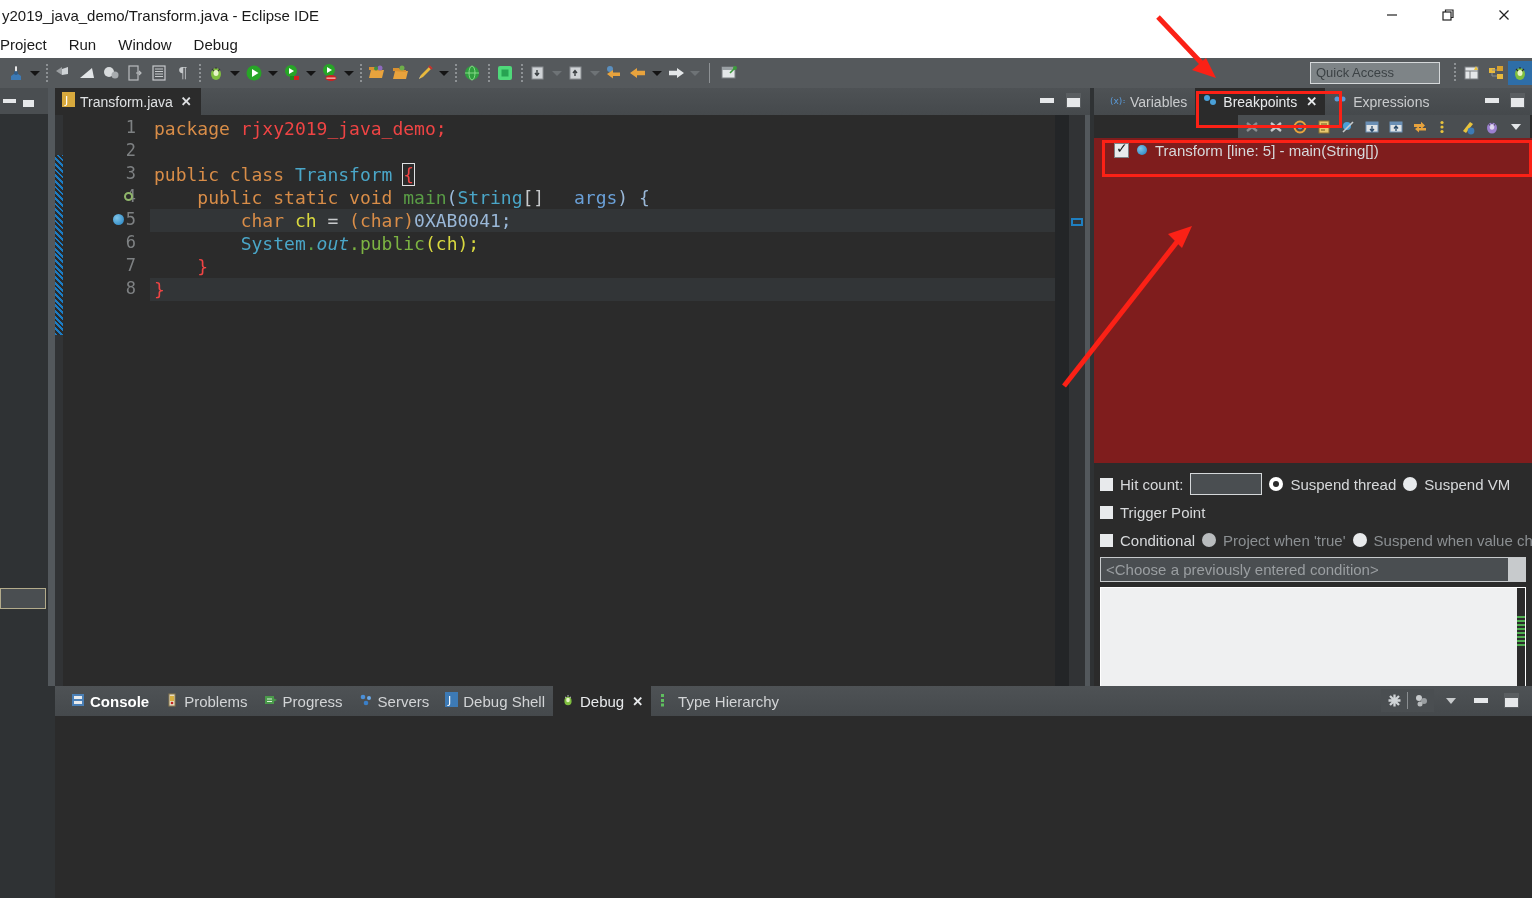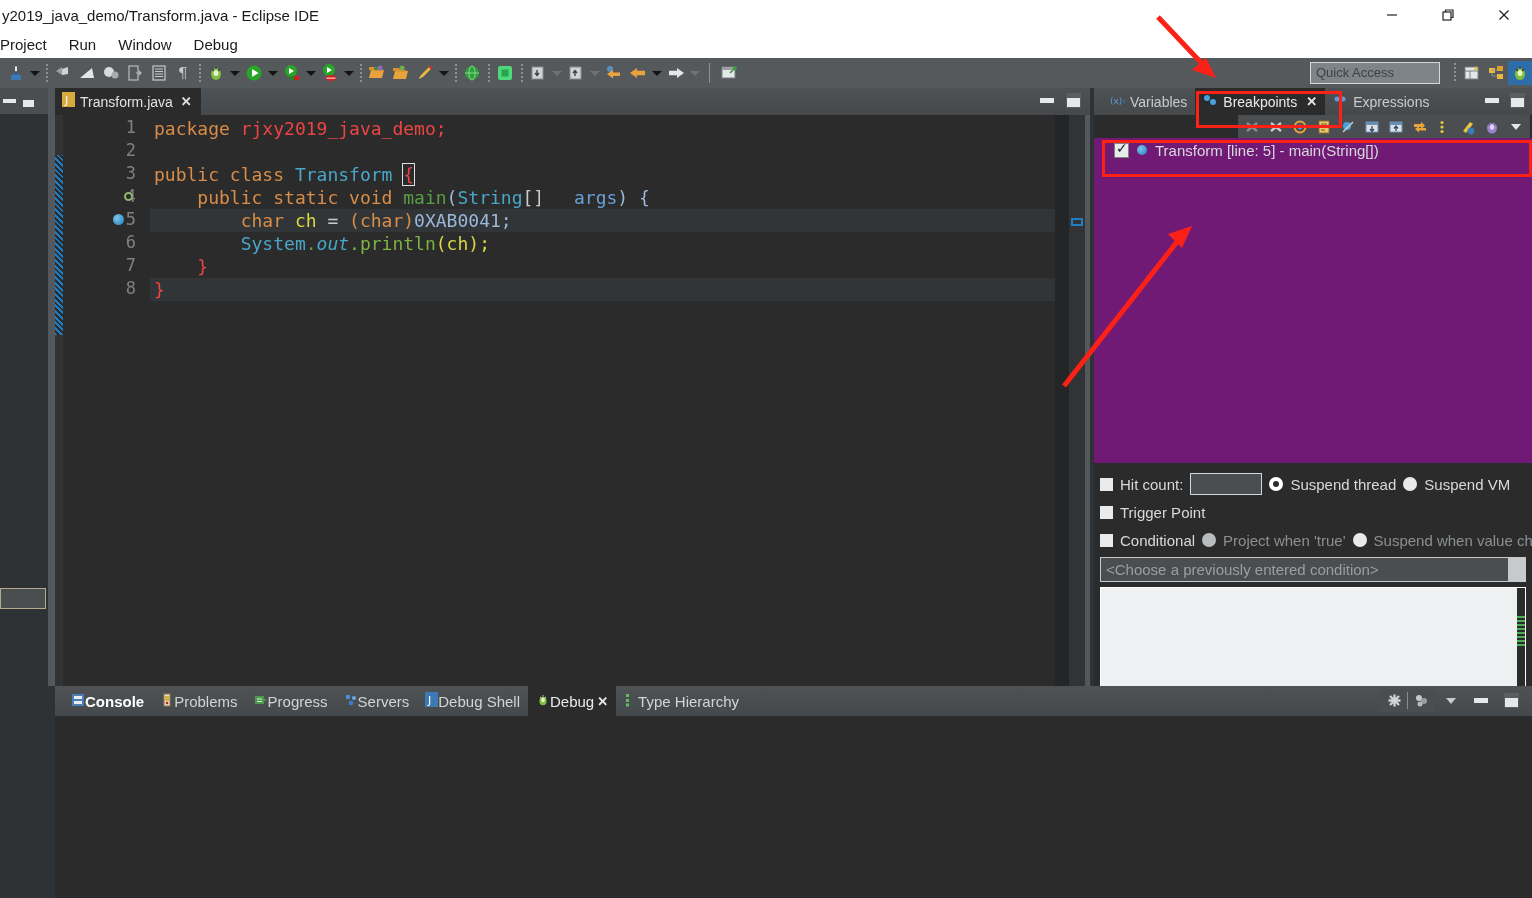--- a/index.html
+++ b/index.html
@@ -95,21 +95,21 @@
   .rp-tabs { height: 27px; background: linear-gradient(to bottom,#4e5255,#45494c); position: relative;
     display: flex; align-items: center; padding-left: 8px; gap: 0; }
   .rp-tab { height: 27px; display: flex; align-items: center; gap: 5px; padding: 0 8px; font-size: 14px; color: #c9cbcd; }
   .rp-tab.active { background: #2b2b2b; color: #e8eaec; }
   .rp-tab .close { font-weight: bold; font-size: 13px; margin-left: 4px; }
   .rp-ctrls { position: absolute; right: 7px; top: 5px; display: flex; gap: 11px; align-items: center; }
   .rp-toolbar { position: absolute; left: 0; top: 27px; width: 438px; height: 23px; background: #2b2b2b; }
   .rp-tools { position: absolute; right: 2px; top: 0; height: 23px; background: #4a4e51;
     display: flex; align-items: center; padding: 0 2px; }
   .rp-tool { width: 24px; height: 21px; display: flex; align-items: center; justify-content: center; }
-  .rp-list { position: absolute; left: 0; top: 50px; width: 438px; height: 325px; background: #701a75; }
+  .rp-list { position: absolute; left: 0; top: 50px; width: 438px; height: 325px; background: #7f1d1d; }
   .bp-item { display: flex; align-items: center; height: 24px; padding-left: 20px; gap: 8px; }
   .bp-check { width: 15px; height: 15px; background: #e8eaec; border: 1px solid #7d8285; position: relative; }
   .bp-check::after { content: "✓"; position: absolute; left: 1px; top: -4px; font-size: 14px; color: #17191a; }
   .bp-icon { width: 10px; height: 10px; border-radius: 50%;
     background: radial-gradient(circle at 35% 35%, #7fc4e8, #1f7fc0); }
   .bp-label { font-size: 15px; color: #d7d9db; }
   .rp-props { position: absolute; left: 0; top: 375px; width: 438px; height: 223px; background: #2b2b2b; padding: 7px 6px 0 6px; }
   .prow { display: flex; align-items: center; gap: 7px; height: 28px; font-size: 15px; color: #d7d9db; white-space: nowrap; }
   .cbox { width: 13px; height: 13px; background: #e8eaec; flex: none; }
   .radio { width: 14px; height: 14px; border-radius: 50%; background: #e8eaec; flex: none; position: relative; }
@@ -123,21 +123,21 @@
   .condcombo span { font-size: 15px; color: #9a9ea1; padding-left: 5px; }
   .condcombo .drop { margin-left: auto; width: 17px; height: 23px; background: #c7cacc; }
   .condarea { margin-top: 5px; height: 117px; background: #eff0f1; border: 1px solid #ffffff; position: relative; }
   .condarea .vs { position: absolute; right: 0; top: 0; width: 8px; height: 117px; background: #2b2b2b; }
   .condarea .vs i { position: absolute; left: 0; top: 28px; width: 8px; height: 30px;
     background: repeating-linear-gradient(to bottom,#4fae4f 0 2px,#2b2b2b 2px 4px); }
   
   .bottom { position: absolute; left: 48px; top: 598px; width: 1484px; height: 212px; background: #2f3234; }
   .bt-tabs { position: absolute; left: 7px; top: 0; width: 1477px; height: 30px;
     background: linear-gradient(to bottom,#4e5255,#45494c); display: flex; align-items: center; padding-left: 8px; }
-  .bt-tab { height: 30px; display: flex; align-items: center; padding: 0 8px; font-size: 15px; color: #d2d4d6; }
+  .bt-tab { height: 30px; display: flex; align-items: center; gap: 5px; padding: 0 8px; font-size: 15px; color: #d2d4d6; }
   .bt-tab.bold { font-weight: bold; color: #ffffff; }
   .bt-tab.active { background: #2b2b2b; color: #e8eaec; }
   .bt-tab .close { font-weight: bold; font-size: 13px; margin-left: 3px; }
   .bt-ctrls { position: absolute; right: 8px; top: 3px; display: flex; align-items: center; gap: 4px; }
   .bt-tool { width: 26px; height: 23px; display: flex; align-items: center; justify-content: center; }
   .bt-toolgrp { display: flex; background: #4a4e51; align-items: center; height: 23px; }
   .bt-body { position: absolute; left: 7px; top: 30px; width: 1477px; height: 182px; background: #2b2b2b; }
   .red-box { position: absolute; border: 3px solid #fb2116; }
   svg.arrow { position: absolute; overflow: visible; }
 </style>
@@ -451,21 +451,21 @@
       </div>
 
       <div class="hl-row" style="top:94px"></div>
       <div class="hl-row" style="top:163px"></div>
 
       <div class="code">
         <div class="row" style="top:2px"><span class="k">package</span><span class="plain"> rjxy2019_java_demo;</span></div>
         <div class="row" style="top:48px"><span class="k">public class</span><span class="t"> Transform</span><span class="plain">&nbsp;</span><span class="plain brace-box">{</span></div>
         <div class="row" style="top:71px"><span class="k">    public static void</span><span class="m"> main</span><span class="o">(</span><span class="t">String</span><span class="p">[] </span><span class="a">args</span><span class="o">) {</span></div>
         <div class="row" style="top:94px"><span class="k">        char</span><span class="v"> ch</span><span class="p"> = </span><span class="k">(char)</span><span class="o">0XAB0041;</span></div>
-        <div class="row" style="top:117px"><span class="t">        System</span><span class="m">.</span><span class="t italic">out</span><span class="g">.</span><span class="g">println</span><span class="v">(ch);</span></div>
+        <div class="row" style="top:117px"><span class="t">        System</span><span class="m">.</span><span class="t italic">out</span><span class="g">.</span><span class="g">public</span><span class="v">(ch);</span></div>
         <div class="row" style="top:140px"><span class="plain">    }</span></div>
         <div class="row" style="top:163px"><span class="plain">}</span></div>
       </div>
 
       <div class="ed-vscroll"></div>
       <div class="ed-overview">
         <div class="ov-bp"></div>
       </div>
       <div class="ed-right-gut"></div>
     </div>

